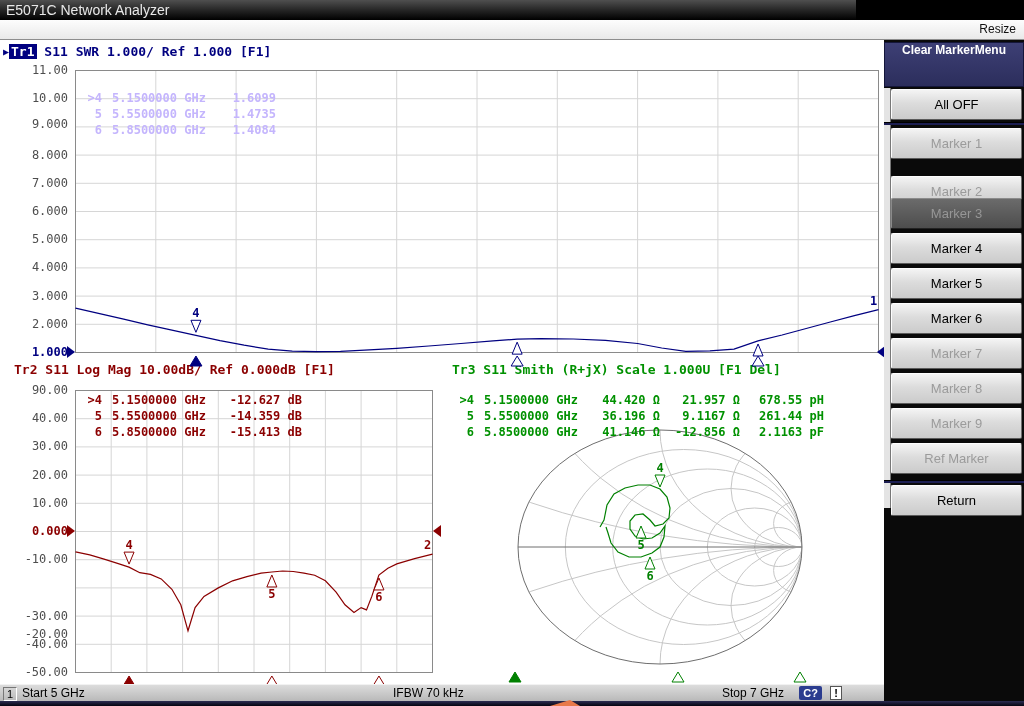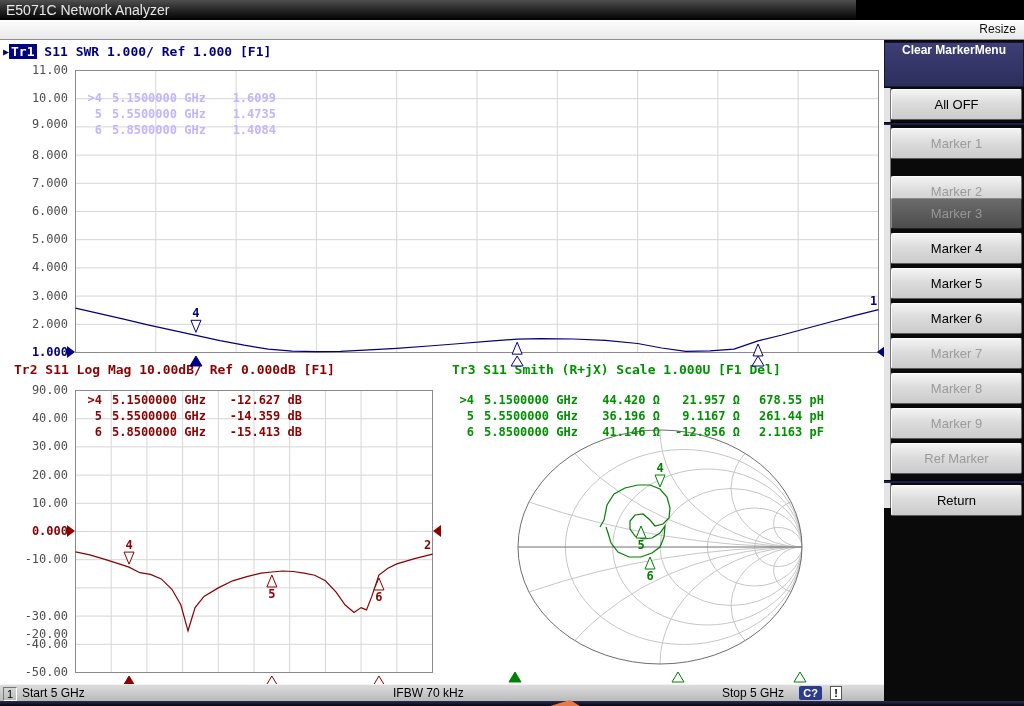--- a/index.html
+++ b/index.html
@@ -246,21 +246,21 @@
         <div class="skbtn disabled" style="top: 403px;">Ref Marker</div>
         <div class="skbtn" style="top: 445px;">Return</div>
         <div class="sbsep" style="top: 440px;"></div>
       </div>
   </div>
 
   <div id="statusbar">
     <div id="chanbox">1</div>
     <span id="startlbl">Start 5 GHz</span>
     <span id="ifbwlbl">IFBW 70 kHz</span>
-    <span id="stoplbl">Stop 5 GHz</span>
+    <span id="stoplbl">Stop 7 GHz</span>
     <span id="cbadge">C?</span>
     <span id="alertbox">!</span>
   </div>
   <div id="statusright"></div>
   <div id="bottomstrip"></div>
   <div id="cursor"></div>
 
 </div>
 
 </body></html>

